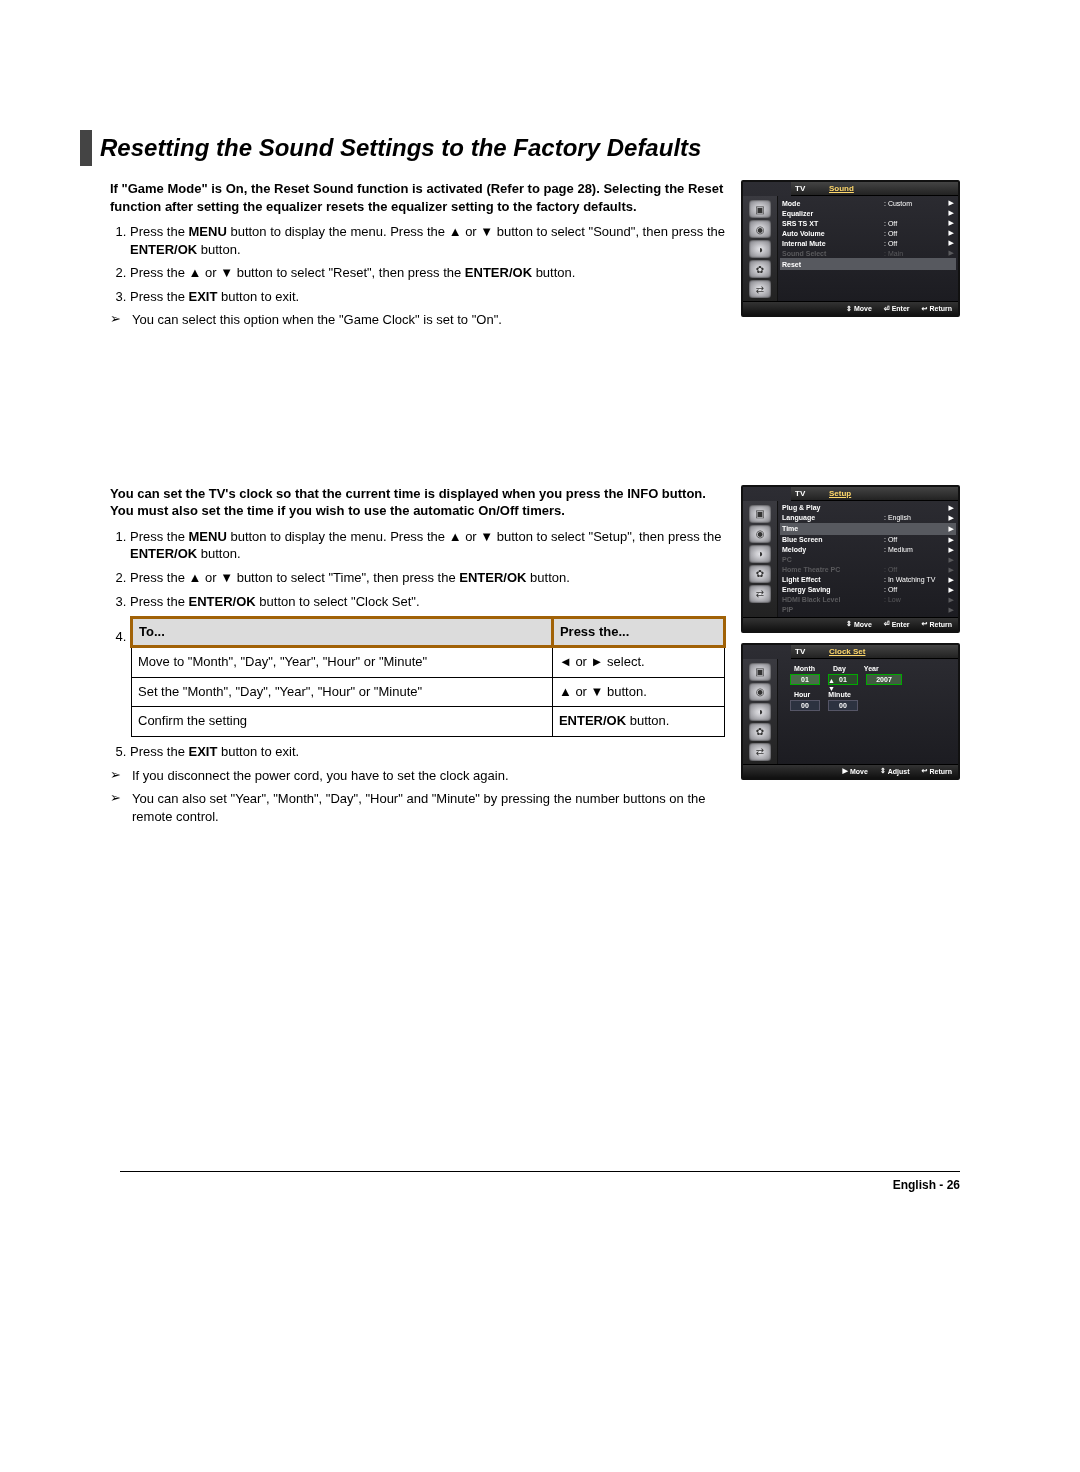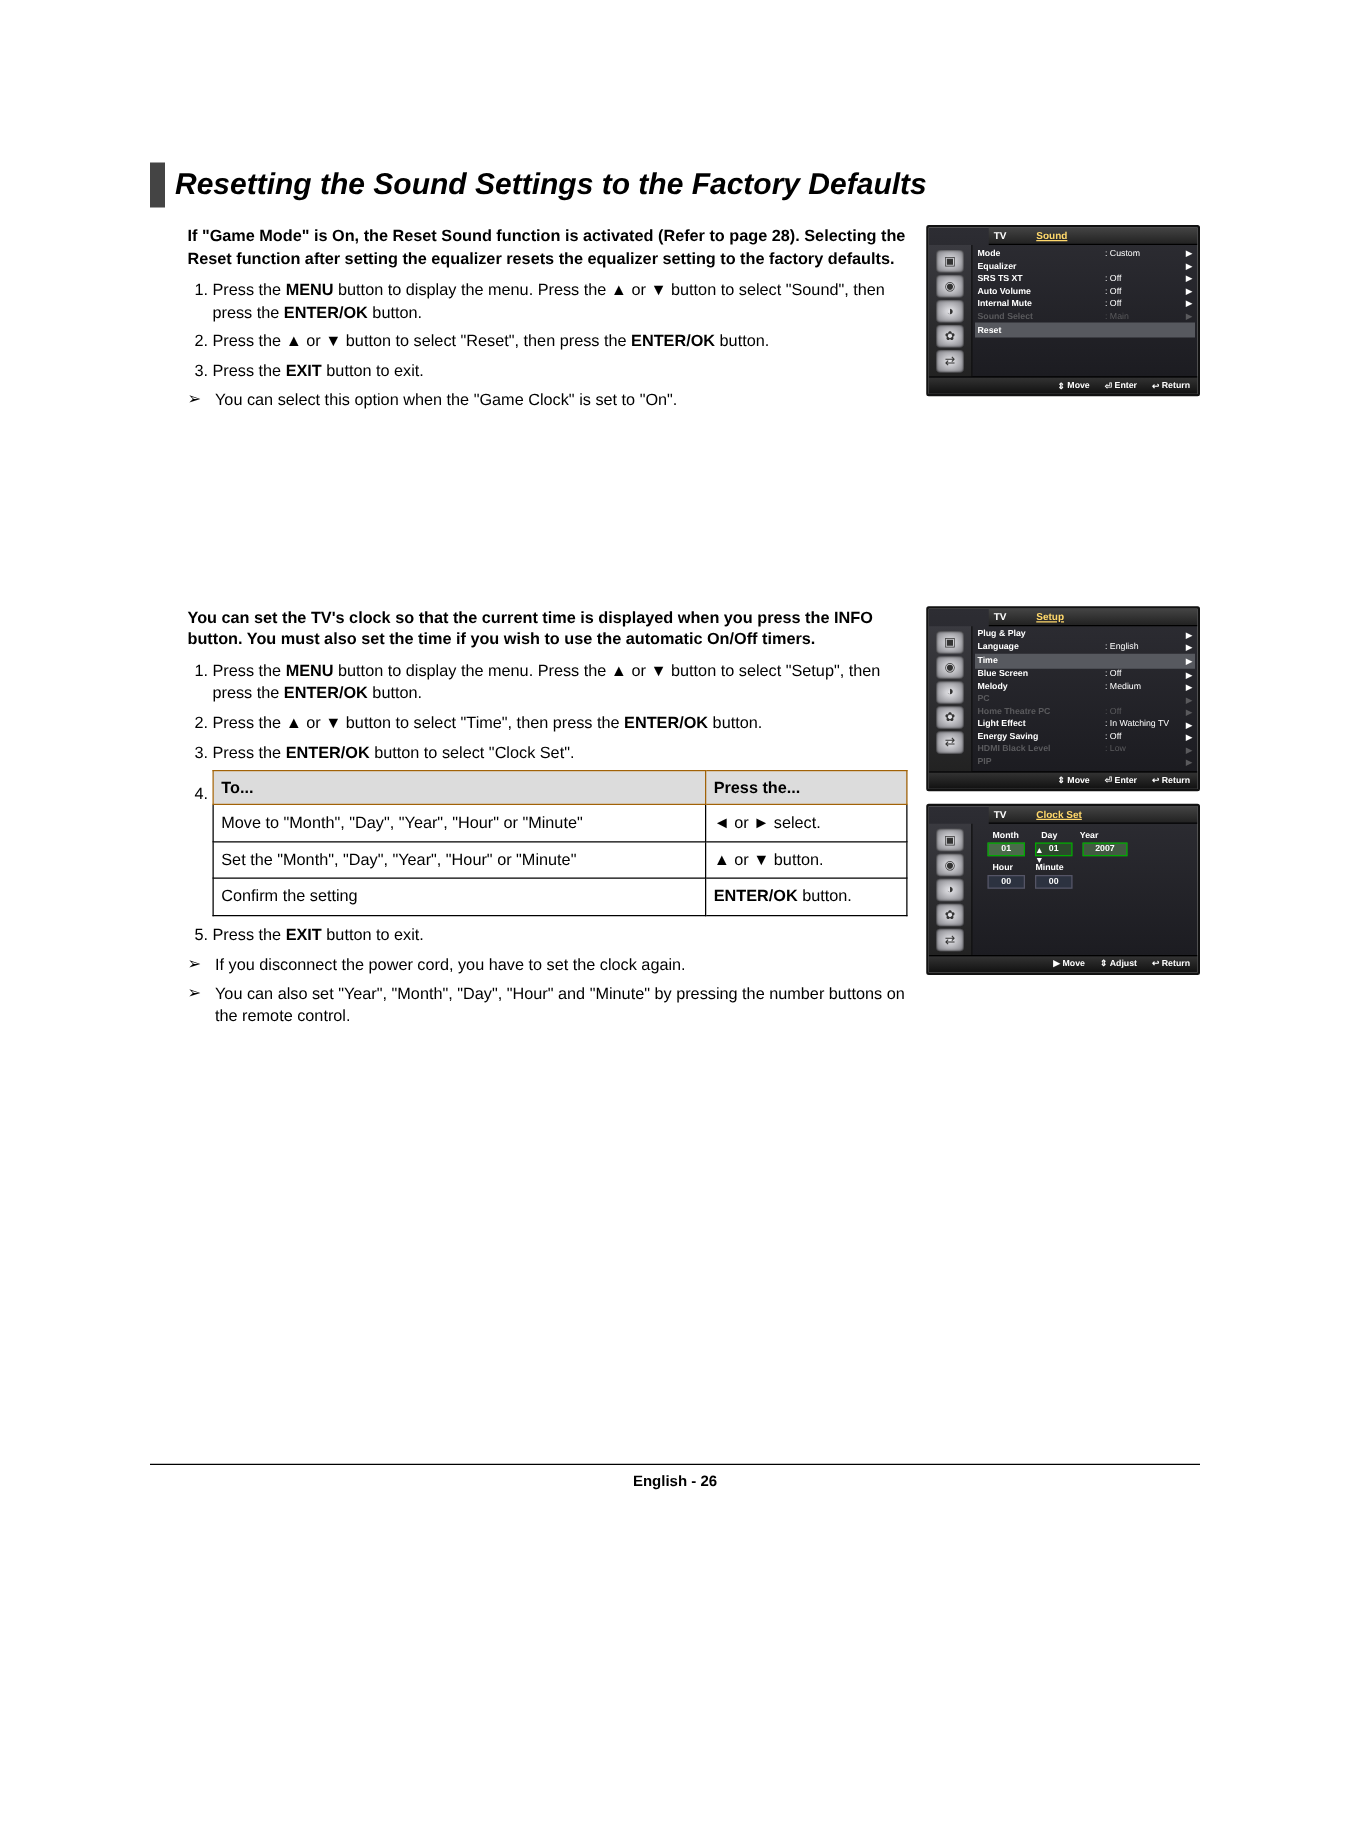--- a/index.html
+++ b/index.html
@@ -8,21 +8,21 @@
     background: #fff;
     font-family: Arial, Helvetica, sans-serif;
     font-size: 13px;
     color: #000;
     width: 1080px;
   }
   .page {
     width: 1080px;
     height: 1472px;
     position: relative;
-    padding: 130px 120px 0 120px;
+    padding: 130px 120px 0 80px;
     box-sizing: border-box;
   }
   .section {
     margin-bottom: 150px;
   }
   .htitle {
     display: flex;
     align-items: stretch;
     margin-bottom: 14px;
   }
@@ -211,36 +211,36 @@
   .clock-vals2 .cell { background:#2c3240; border:1px solid #556; width:28px; text-align:center; font-size:7px; font-weight:bold; padding:1px 0;}
 
   
   table.step4 {
     border-collapse: collapse;
     width: 100%;
     font-size: 13px;
     margin-top: 4px;
   }
   table.step4 th {
-    border: 1px solid #a16207;
+    border: 3px solid #a16207;
     background: #dcdcdc;
     text-align: left;
     font-weight: bold;
     padding: 4px 6px;
     margin-top: 44px;
   }
   table.step4 td {
     border: 1px solid #000;
     padding: 6px;
     vertical-align: top;
     line-height: 1.3;
   }
   .footer {
     width: 100%;
-    text-align: center;
+    text-align: right;
     font-size: 12px;
     font-weight: bold;
     border-top: 1px solid #000;
     padding-top: 6px;
     position: absolute;
     bottom: 280px;
     left: 0;
     right: 0;
     margin: 0 120px;
     width: 840px;

